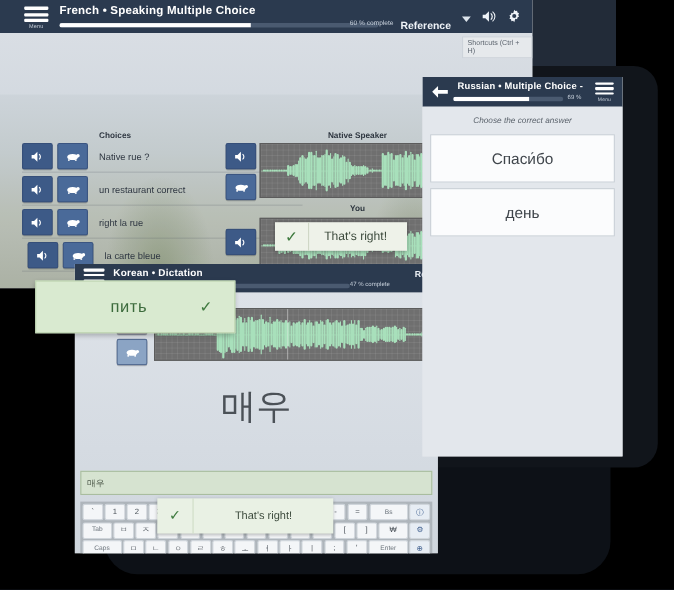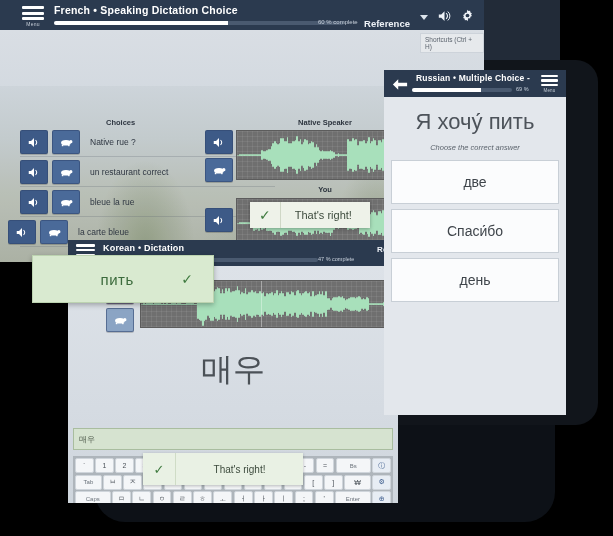--- a/index.html
+++ b/index.html
@@ -137,21 +137,21 @@
   <div class="shell s3"></div>
 
   <div class="win" id="french">
     <div class="titlebar">
       <span class="hamb">
           <i></i>
           <i></i>
           <i></i>
         </span>
       <span class="menu-lbl">Menu</span>
-      <span class="tb-title">French • Speaking Dictation Choice</span>
+      <span class="tb-title">French • Speaking Multiple Choice</span>
       <span class="pbar">
           <span style="width:60%"></span>
         </span>
       <span class="pct">60 % complete</span>
       <span class="tb-right">
         <span class="ref">Reference</span>
         <span class="caret"></span>
         <span class="ico-spk">
           <svg width="13" height="12" viewBox="0 0 16 14">
               <path d="M1 5h3l4-4v12l-4-4H1z" fill="#eef2f7"></path>
@@ -165,21 +165,21 @@
               <circle cx="8" cy="8" r="2.3" fill="#2b3a4f"></circle>
             </svg>
         </span>
       </span>
     </div>
 
     <div class="body">
       <div class="photo"></div>
 
 
-      <div class="col-head" style="left:90px;top:88px;margin-left:16px;">Choices</div>
+      <div class="col-head" style="left:90px;top:88px;">Choices</div>
 
       <div class="choice-row" style="left:20px;top:100px;">
         <span class="sbtn">
             <svg width="12" height="11" viewBox="0 0 16 14">
               <path d="M1 5h3l4-4v12l-4-4H1z" fill="#fff"></path>
               <path d="M10 3.8a4 4 0 010 6.4" stroke="#fff" stroke-width="1.4" fill="none"></path>
             </svg>
           </span>
         <span class="sbtn turtle">
             <svg width="14" height="10" viewBox="0 0 20 12">
@@ -220,25 +220,25 @@
             </svg>
           </span>
         <span class="sbtn turtle">
             <svg width="14" height="10" viewBox="0 0 20 12">
               <ellipse cx="10" cy="7" rx="7" ry="4" fill="#fff"></ellipse>
               <circle cx="17" cy="5.5" r="2.2" fill="#fff"></circle>
               <rect x="4" y="10" width="2.2" height="2" fill="#fff"></rect>
               <rect x="13" y="10" width="2.2" height="2" fill="#fff"></rect>
             </svg>
           </span>
-        <span class="choice-txt">bleue la rue</span>
+        <span class="choice-txt">right la rue</span>
       </div>
       <div class="choice-sep" style="left:20px;top:186px;width:255px;"></div>
 
-      <div class="choice-row" style="left:8px;top:190px;">
+      <div class="choice-row" style="left:25px;top:190px;">
         <span class="sbtn">
             <svg width="12" height="11" viewBox="0 0 16 14">
               <path d="M1 5h3l4-4v12l-4-4H1z" fill="#fff"></path>
               <path d="M10 3.8a4 4 0 010 6.4" stroke="#fff" stroke-width="1.4" fill="none"></path>
             </svg>
           </span>
         <span class="sbtn turtle">
             <svg width="14" height="10" viewBox="0 0 20 12">
               <ellipse cx="10" cy="7" rx="7" ry="4" fill="#fff"></ellipse>
               <circle cx="17" cy="5.5" r="2.2" fill="#fff"></circle>
@@ -791,23 +791,21 @@
         </span>
       <span class="pct">69 %</span>
       <span class="hamb">
           <i></i>
           <i></i>
           <i></i>
         </span>
       <span class="menu-lbl">Menu</span>
     </div>
     <div class="body">
-      <div class="rprompt">Я хочу́ пить</div>
       <div class="rhint">Choose the correct answer</div>
-      <div class="ropt">две</div>
       <div class="ropt">Спаси́бо</div>
       <div class="ropt">день</div>
     </div>
   </div>
 
   <div class="ropt correct">
     <span class="ctxt">пить</span>
     <span class="ck">✓</span>
   </div>
 

